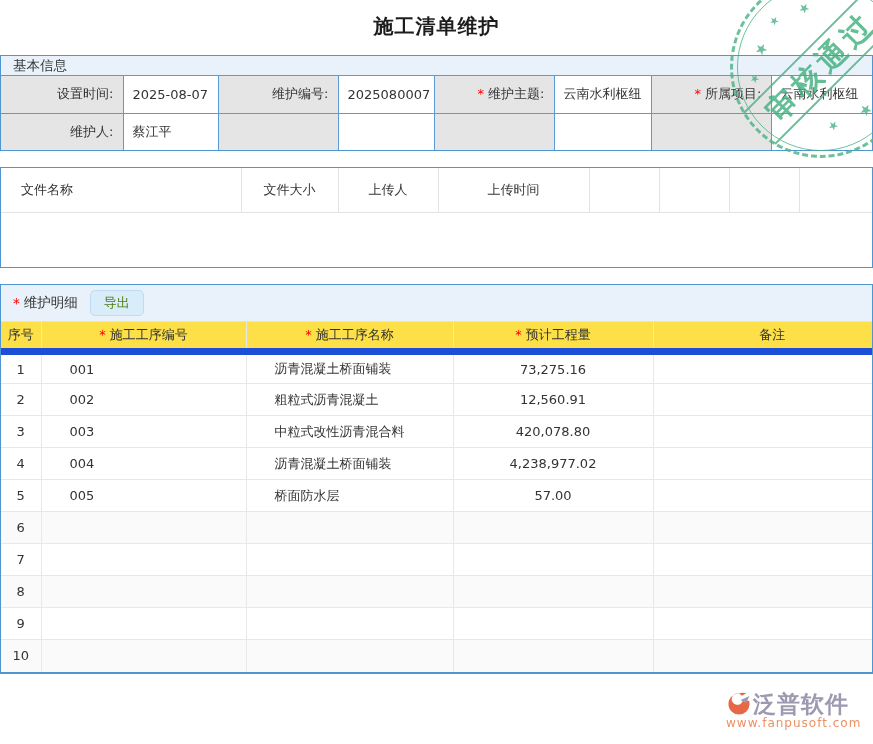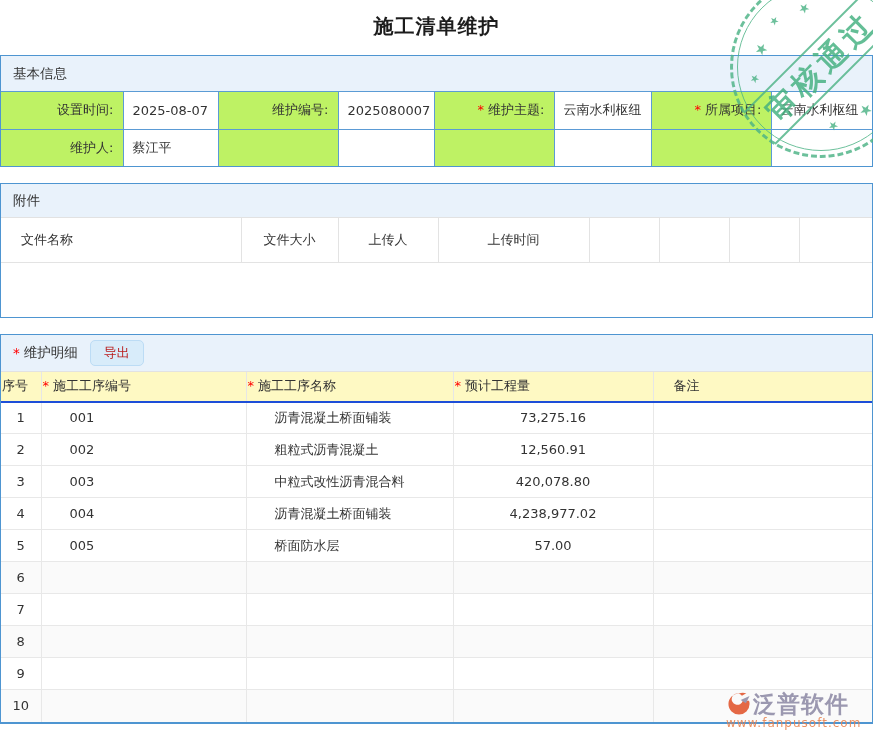--- a/index.html
+++ b/index.html
@@ -11,58 +11,58 @@
     font-size:13px;
   }
   .page-title{ text-align:center; font-size:20px; font-weight:bold; color:#1c1c1c;
     margin:12px 0 0; line-height:28px; letter-spacing:1px; }
 
   .section{ border:1px solid #4e95d1; margin-top:15px; background:#fff; }
   #attach-section{ margin-top:16px; }
   #detail-section{ margin-top:16px; border-bottom-width:2px; }
   .section-bar{ background:#e9f2fb; padding:0 12px; display:flex; align-items:center;
     font-size:13.5px; color:#333; }
-  #basic-section .section-bar{ height:36px; border-bottom:1px solid #5b9bd5; }
+  #basic-section .section-bar{ height:20px; border-bottom:1px solid #5b9bd5; }
   #attach-section .section-bar{ height:34px; border-bottom:1px solid #e2e2e2; }
   #detail-section .section-bar{ height:37px; border-bottom:1px solid #e2e2e2; }
 
   table{ border-collapse:collapse; width:100%; table-layout:fixed; }
 
   
   #basic-table td{ border:1px solid #5b9bd5; height:37px; padding:0 9px; overflow:hidden; white-space:nowrap; }
-  #basic-table td.lbl{ background:#bef264; text-align:right; }
+  #basic-table td.lbl{ background:#e5e5e5; text-align:right; }
   #basic-table td.val{ background:#fff; text-align:left; }
   #basic-table tr td:first-child{ border-left:none; }
   #basic-table tr td:last-child{ border-right:none; }
   #basic-table tr:first-child td{ border-top:none; }
   #basic-table tr:last-child td{ border-bottom:none; }
 
   
   #attach-table th{ height:44px; font-weight:normal; color:#333;
     border-right:1px solid #e3e3e3; border-bottom:1px solid #e3e3e3; text-align:center; }
   #attach-table th:last-child{ border-right:none; }
   #attach-table th.first{ text-align:left; padding-left:20px; }
   .attach-body{ height:54px; background:#fff; }
 
   
-  #detail-table th{ height:30px; font-weight:normal; color:#333; text-align:left;
-    border-right:1px solid #e6e6e6; border-bottom:2px solid #1d4ed8; background:#fef9c3; }
+  #detail-table th{ height:30px; font-weight:normal; color:#333; text-align:center;
+    border-right:1px solid #e6e6e6; border-bottom:7px solid #1d4ed8; background:#fde047; }
   #detail-table th:last-child{ border-right:none;padding-left:20px; }
   #detail-table td{ height:32px; border:1px solid #e8e8e8; padding:0 6px;
     text-align:center; overflow:hidden; white-space:nowrap; }
   #detail-table td.left{ text-align:left; padding-left:28px; }
   #detail-table tr td:first-child{ border-left:none; }
   #detail-table tr td:last-child{ border-right:none; }
   #detail-table tbody tr:last-child td{ border-bottom:none; }
   #detail-table tbody tr:nth-child(6), #detail-table tbody tr:nth-child(8),
   #detail-table tbody tr:nth-child(10){ background:#fafafa; }
 
   .req{ color:#ff0000; margin-right:4px; }
   .export-btn{ margin-left:12px; padding:4px 13px; background:#d8ecfa;
-    border:1px solid #bcdcf5; border-radius:5px; color:#b91c1c; font-size:13px;
+    border:1px solid #bcdcf5; border-radius:5px; color:#4d7c0f; font-size:13px;
     line-height:16px; cursor:pointer; }
 
   
   .stamp{ position:absolute; left:730px; top:-24px; width:182px; height:182px;
     z-index:60; opacity:.82; pointer-events:none; }
   .stamp-ring-outer{ position:absolute; inset:0; border:3px dashed #4db386; border-radius:50%; }
   .stamp-ring-inner{ position:absolute; inset:7px; border:1px solid #4db386; border-radius:50%; }
   .stamp-rot{ position:absolute; inset:0; transform:rotate(-45deg); color:#43b07f; }
   .stamp-band{ position:absolute; left:4px; right:4px; top:50%; height:46px;
     transform:translateY(-50%); border-top:2px solid #4db386; border-bottom:2px solid #4db386;
@@ -123,23 +123,20 @@
       <td class="lbl"></td>
       <td class="val"></td>
       <td class="lbl"></td>
       <td class="val"></td>
     </tr>
   </tbody>
     </table>
 </div>
 
 <div class="section" id="attach-section">
-  <div class="section-bar">
-    <span>附件</span>
-  </div>
   <table id="attach-table">
     <colgroup>
         <col style="width:240px">
         <col style="width:97px">
         <col style="width:100px">
         <col style="width:151px">
         <col style="width:70px">
         <col style="width:70px">
         <col style="width:70px">
         <col>

